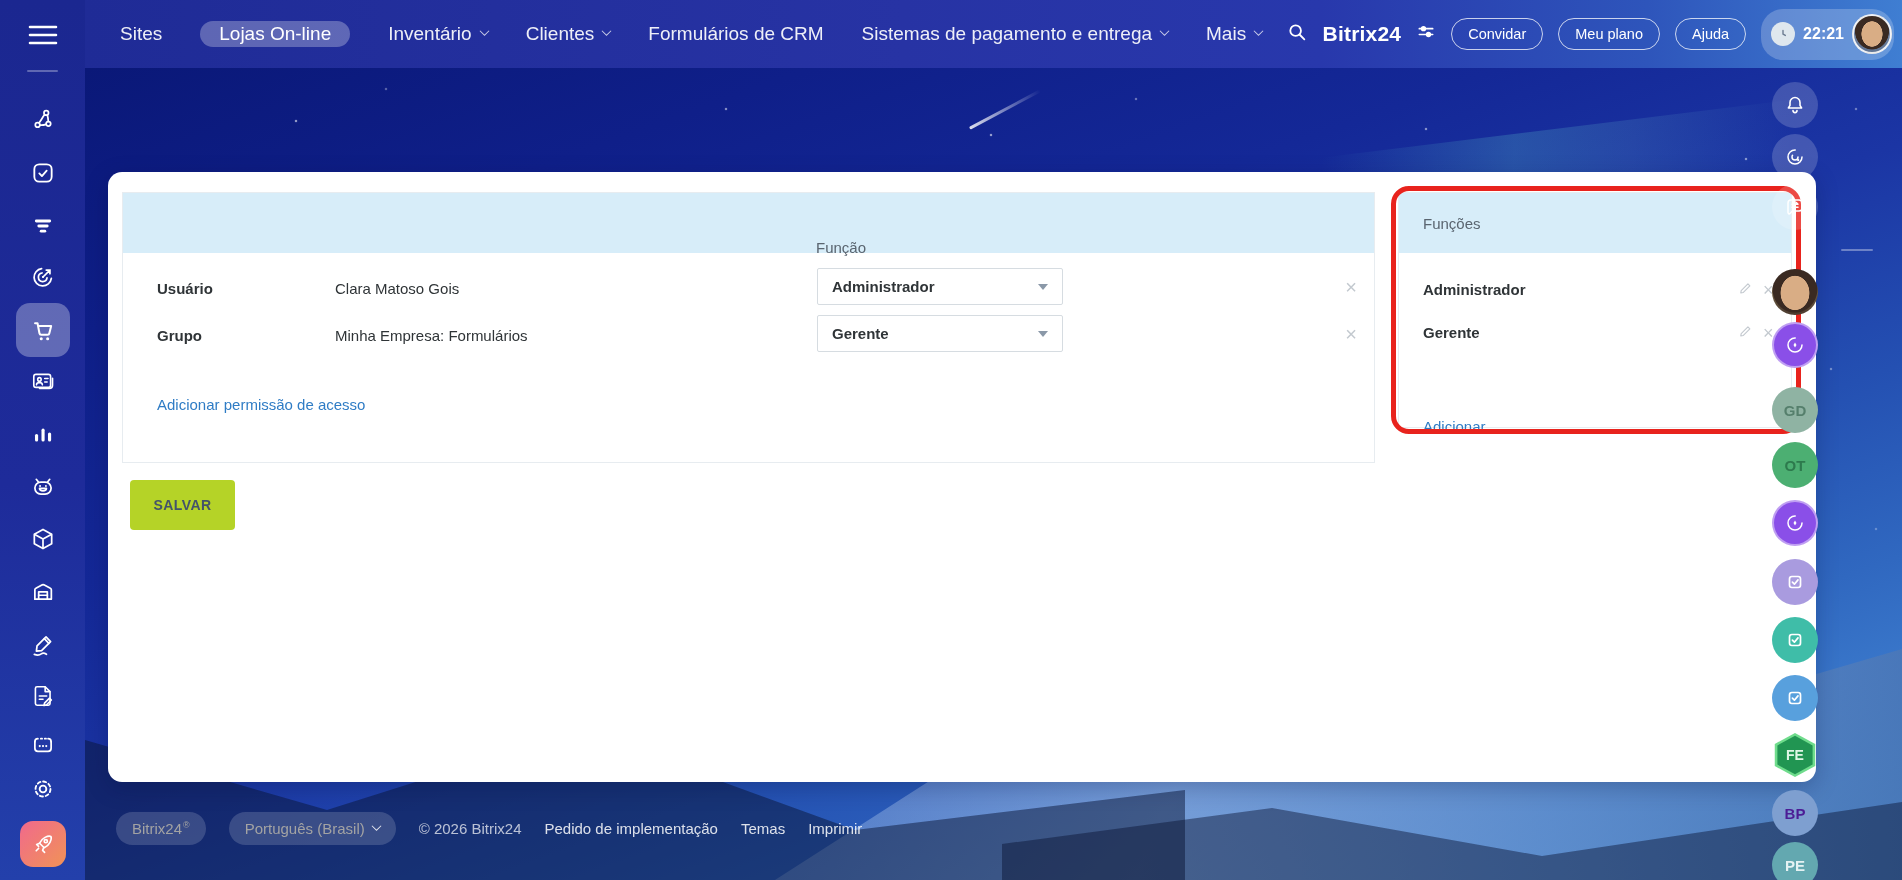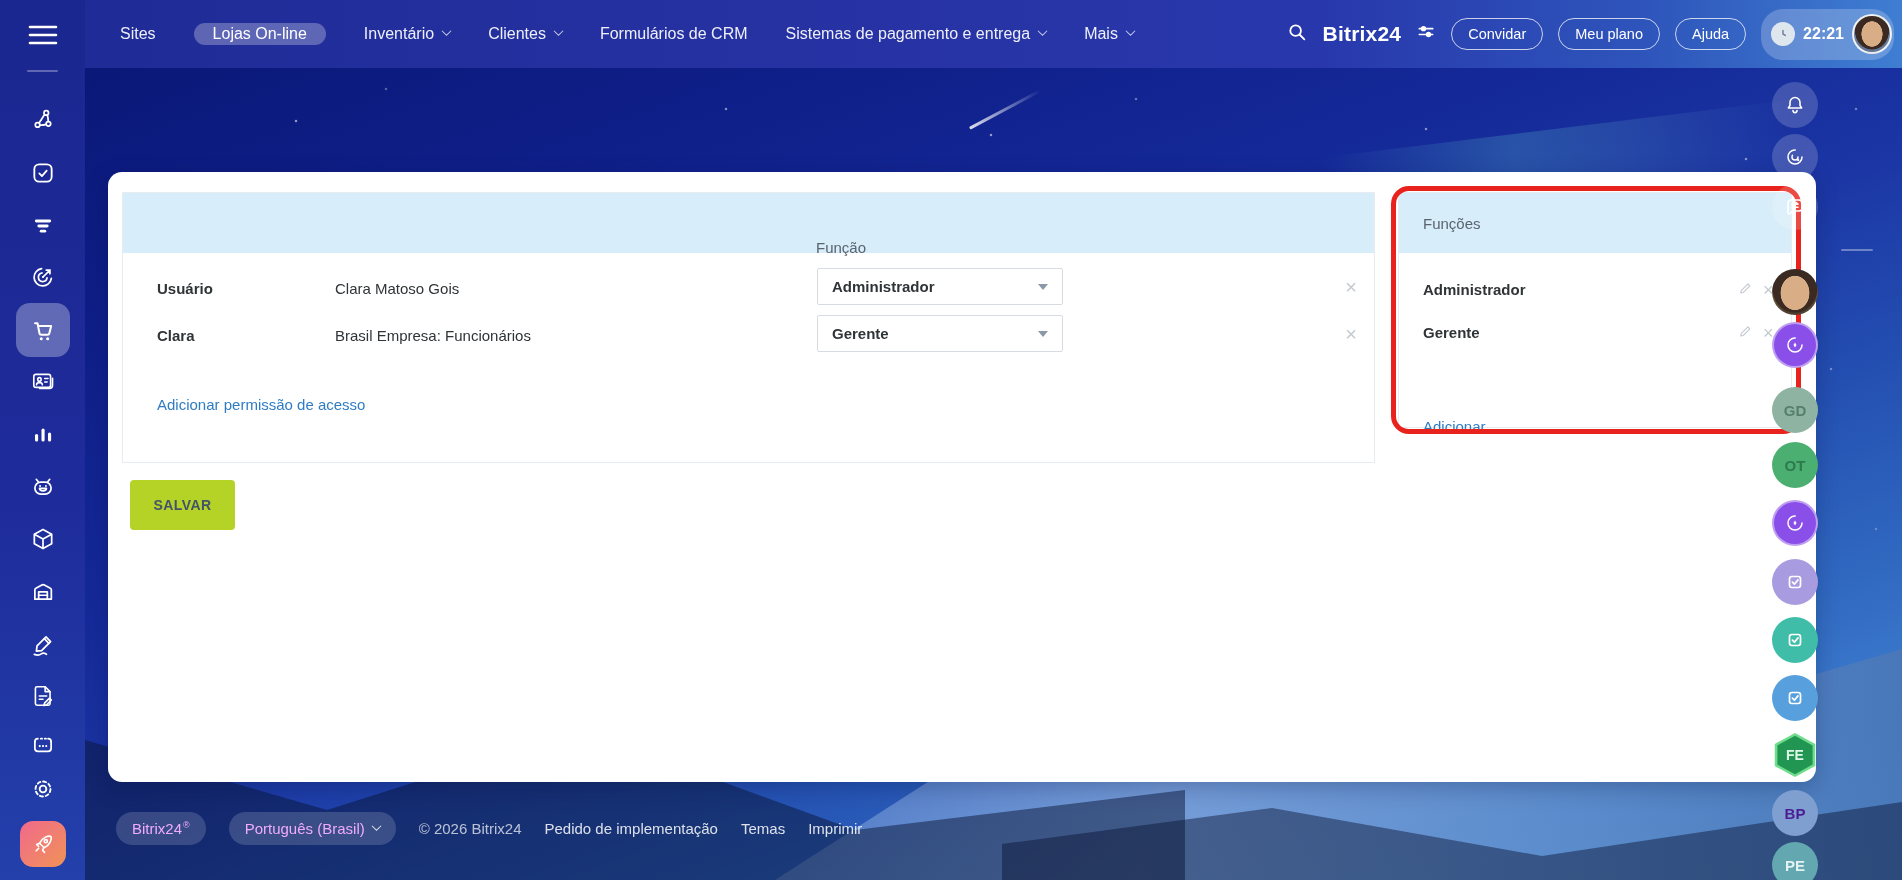--- a/index.html
+++ b/index.html
@@ -28,21 +28,21 @@
     clip-path:polygon(0 100%,42% 8%,78% 52%,100% 30%,100% 100%);}
   .mt-dark{position:absolute;left:0;bottom:0;width:1100px;height:200px;background:rgba(10,22,55,.5);
     clip-path:polygon(0 30%,22% 65%,45% 25%,70% 75%,100% 55%,100% 100%,0 100%);}
   .mt-dark2{position:absolute;right:0;bottom:0;width:900px;height:120px;background:rgba(8,18,48,.45);
     clip-path:polygon(0 70%,30% 40%,60% 80%,100% 35%,100% 100%,0 100%);}
 
   
   .topbar{position:absolute;left:85px;top:0;width:1817px;height:68px;z-index:6;
     background:linear-gradient(90deg,#1f2b96 0%,#2733a4 45%,#2838ac 68%,#2e55bb 86%,#3f7ed2 100%);}
   .mainmenu{position:absolute;left:35px;top:0;height:68px;display:flex;align-items:center;gap:38px;}
-  .nav-item{display:flex;align-items:center;color:rgba(255,255,255,.92);font-size:16px;cursor:pointer;white-space:nowrap;}
+  .nav-item{display:flex;align-items:center;color:rgba(255,255,255,.92);font-size:19px;cursor:pointer;white-space:nowrap;}
   .nav-item.active{background:rgba(255,255,255,.28);border-radius:21px;padding:2px 19px;color:#fff;}
   .chev{width:7px;height:7px;border-right:1.6px solid rgba(255,255,255,.75);border-bottom:1.6px solid rgba(255,255,255,.75);
     transform:rotate(45deg) translate(-1px,-1px);margin-left:9px;margin-top:-3px;}
   .top-right{position:absolute;right:8px;top:0;height:68px;display:flex;align-items:center;gap:15px;color:#fff;}
   .brand{font-size:21px;font-weight:bold;letter-spacing:.2px;}
   .pill-btn{border:1px solid rgba(255,255,255,.75);border-radius:18px;padding:7px 16px;font-size:14.5px;
     color:#fff;background:transparent;cursor:pointer;white-space:nowrap;}
   .time-pill{display:flex;align-items:center;background:rgba(255,255,255,.22);border-radius:22px;height:51px;
     padding:2px 2px 2px 10px;gap:8px;}
   .time-txt{font-size:16px;font-weight:bold;}
@@ -96,21 +96,21 @@
     border-radius:18px;z-index:5;pointer-events:none;}
 
   .save-btn{position:absolute;left:22px;top:308px;width:105px;height:50px;background:#b5d327;border:none;
     border-radius:4px;color:#44536a;font-size:14px;font-weight:bold;font-family:"Liberation Sans",sans-serif;
     letter-spacing:.4px;cursor:pointer;}
 
   
   .footer{position:absolute;left:116px;top:812px;display:flex;align-items:center;gap:23px;z-index:4;
     color:rgba(255,255,255,.85);font-size:15px;}
   .f-pill{background:rgba(255,255,255,.16);border-radius:19px;padding:8px 16px;display:flex;align-items:center;
-    gap:8px;color:#f0abfc;cursor:pointer;white-space:nowrap;}
+    gap:8px;color:#a3a3a3;cursor:pointer;white-space:nowrap;}
   .f-pill sup{font-size:9px;margin-left:1px;}
   .f-chev{width:7px;height:7px;border-right:1.5px solid rgba(255,255,255,.85);border-bottom:1.5px solid rgba(255,255,255,.85);
     transform:rotate(45deg) translate(-1px,-1px);margin-top:-3px;}
   .f-link{cursor:pointer;white-space:nowrap;}
   .f-copy{color:rgba(255,255,255,.7);white-space:nowrap;}
 
   
   .rail-item{position:absolute;left:1772px;width:46px;height:46px;border-radius:50%;display:flex;align-items:center;
     justify-content:center;color:#fff;cursor:pointer;z-index:4;}
   .glass{background:rgba(255,255,255,.18);}
@@ -337,22 +337,22 @@
         <span class="perm-row-label" style="top:87px">Usuário</span>
         <span class="perm-row-name" style="top:87px">Clara Matoso Gois</span>
         <div class="role-select" style="top:75px">
           <span class="val">Administrador</span>
           <span class="caret-down"></span>
         </div>
         <span class="row-x" style="top:84px">×</span>
       </div>
 
       <div>
-        <span class="perm-row-label" style="top:134px">Clara</span>
-        <span class="perm-row-name" style="top:134px">Brasil Empresa: Funcionários</span>
+        <span class="perm-row-label" style="top:134px">Grupo</span>
+        <span class="perm-row-name" style="top:134px">Minha Empresa: Formulários</span>
         <div class="role-select" style="top:122px">
           <span class="val">Gerente</span>
           <span class="caret-down"></span>
         </div>
         <span class="row-x" style="top:131px">×</span>
       </div>
 
       <a class="add-link">Adicionar permissão de acesso</a>
     </div>
 

